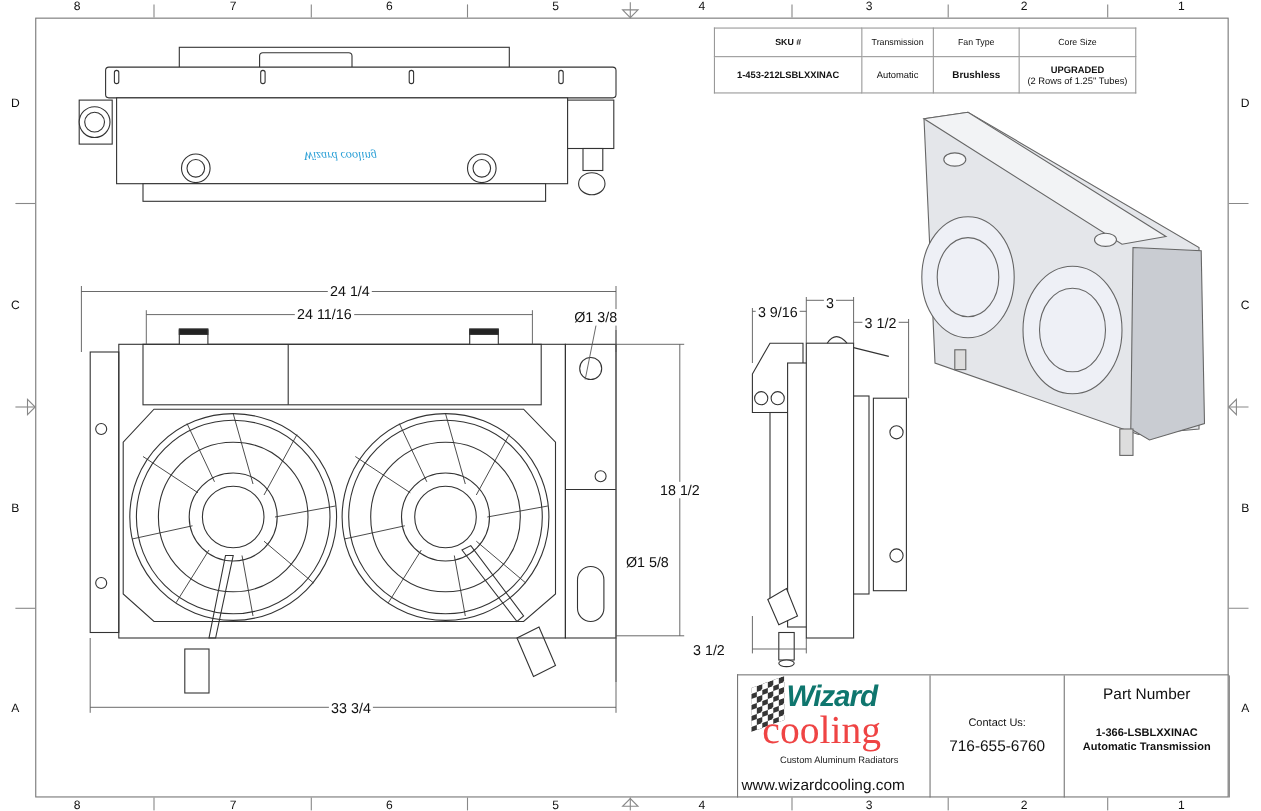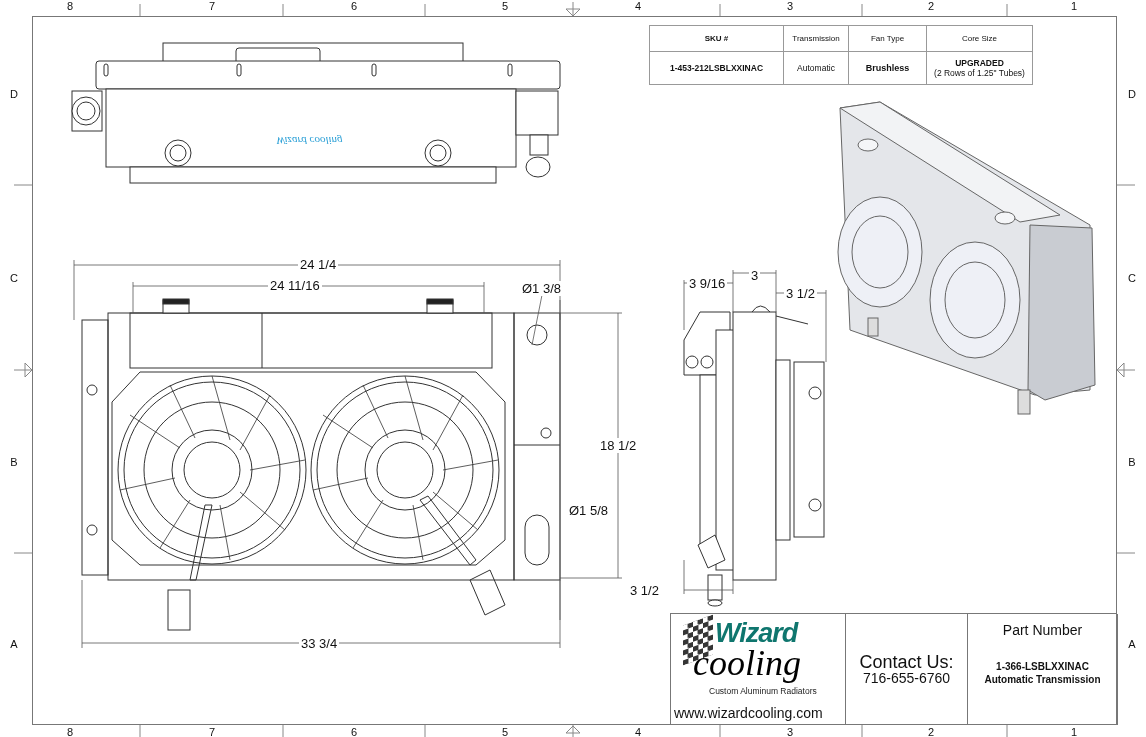--- a/index.html
+++ b/index.html
@@ -262,26 +262,26 @@
       <div style="font-weight:normal;">(2 Rows of 1.25" Tubes)</div>
     </td>
   </tr>
 </tbody>
   </table>
 
 <div class="title-block">
   <div class="tb-col" style="left:0;width:175px;">
     <div class="abs" style="left:12px;top:6px;width:30px;height:40px;background:repeating-conic-gradient(#111 0 25%,#fff 0 50%) 0 0/10px 10px;transform:skewY(-20deg);opacity:0.85;"></div>
     <div class="abs" style="left:44px;top:4px;font-size:27px;font-weight:bold;font-style:italic;color:#0f766e;letter-spacing:-1px;">Wizard</div>
-    <div class="abs" style="left:22px;top:28px;font-size:36px;font-style:italic;font-family:'Liberation Serif',serif;color:#000000;">cooling</div>
+    <div class="abs" style="left:22px;top:28px;font-size:36px;font-family:'Liberation Serif',serif;color:#ef4444;">cooling</div>
     <div class="abs" style="left:38px;top:72px;font-size:8.5px;color:#222;">Custom Aluminum Radiators</div>
     <div class="abs" style="left:3px;top:91px;font-size:14px;color:#111;">www.wizardcooling.com</div>
   </div>
   <div class="tb-col" style="left:175px;width:122px;">
-    <div class="abs" style="left:0;top:38px;width:100%;text-align:center;font-size:18px;">Contact Us:</div>
+    <div class="abs" style="left:0;top:38px;width:100%;text-align:center;font-size:10px;">Contact Us:</div>
     <div class="abs" style="left:0;top:56px;width:100%;text-align:center;font-size:14px;">716-655-6760</div>
   </div>
   <div class="tb-col" style="left:297px;width:150px;">
     <div class="abs" style="left:0;top:8px;width:100%;text-align:center;font-size:14px;">Part Number</div>
     <div class="abs" style="left:0;top:47px;width:100%;text-align:center;font-size:10px;font-weight:bold;">1-366-LSBLXXINAC</div>
     <div class="abs" style="left:0;top:60px;width:100%;text-align:center;font-size:10px;font-weight:bold;">Automatic Transmission</div>
   </div>
 </div>
 
 </body></html>

